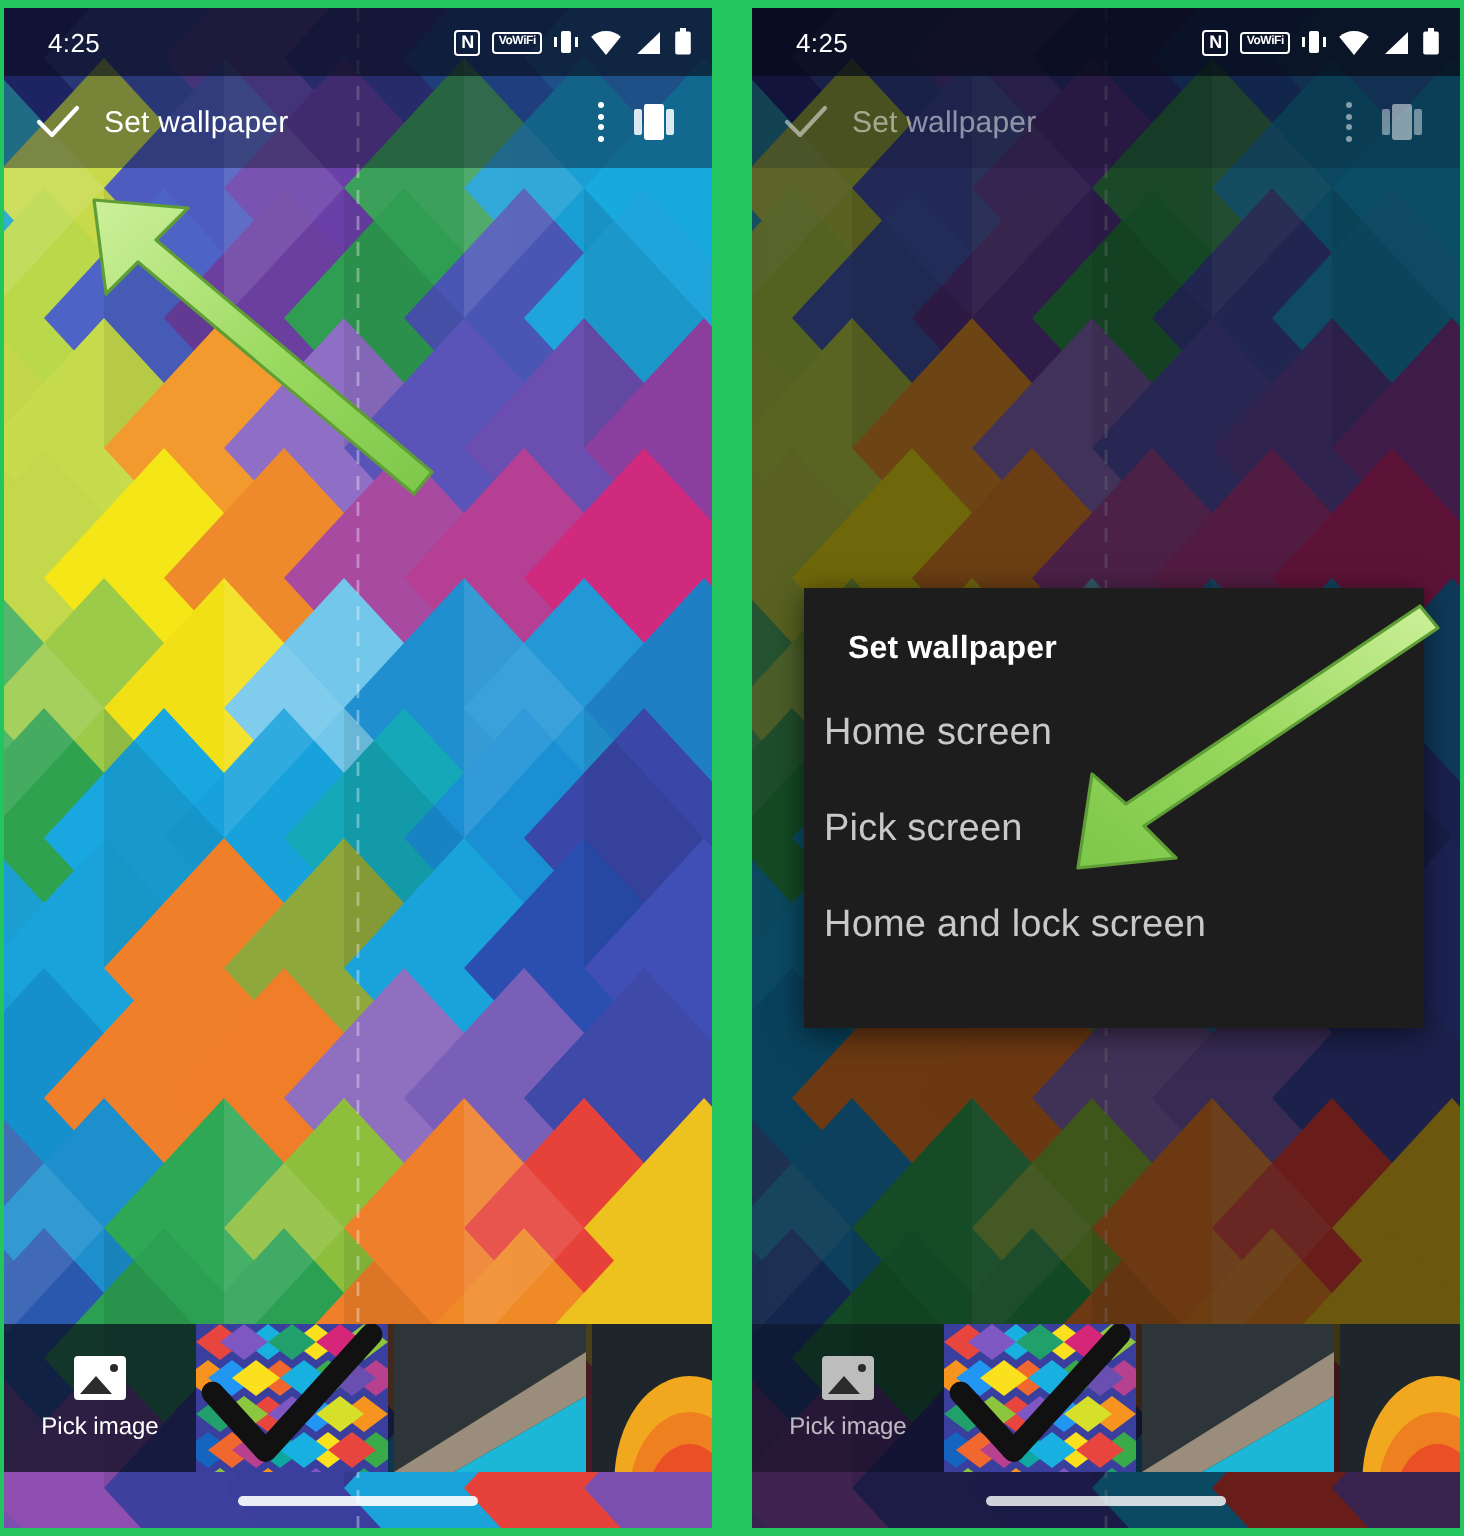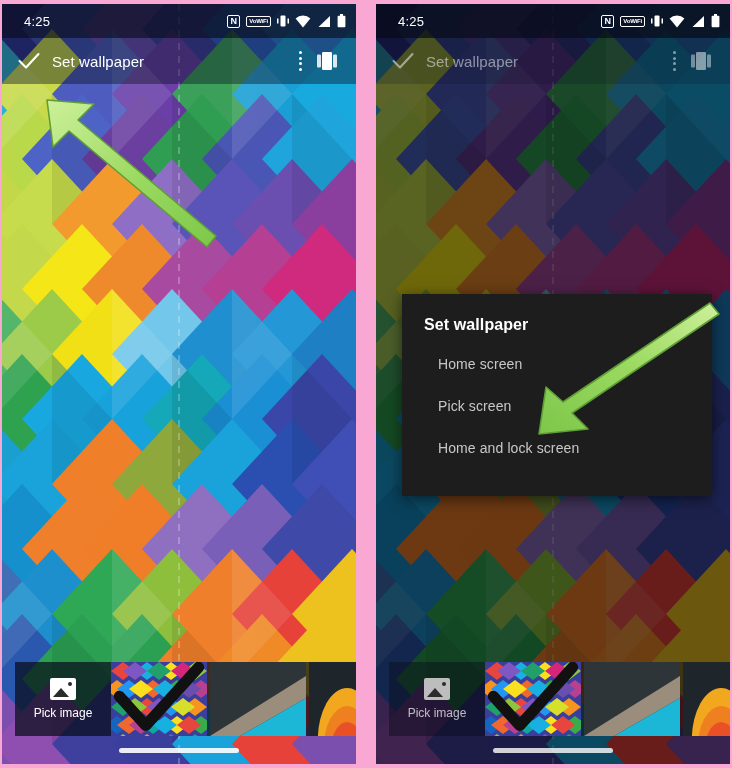--- a/index.html
+++ b/index.html
@@ -11,21 +11,21 @@
     width: 732px;
     height: 768px;
     font-family: "Liberation Sans", sans-serif;
     overflow: hidden;
     position: relative;
   }
 
   .stage {
     position: absolute;
     inset: 0;
-    background: #f9a8d4;
+    background: #22c55e;
   }
 
   
   .phone {
     position: absolute;
     top: 4px;
     width: 354px;
     height: 760px;
     overflow: hidden;
     background: #101524;
@@ -134,21 +134,21 @@
   .kebab i {
     display: block;
     width: 3px; height: 3px;
     border-radius: 50%;
     background: #ffffff;
   }
 
   
   .picker {
     position: absolute;
-    left: 13px; right: 0;
+    left: 0; right: 0;
     bottom: 28px;
     height: 74px;
     background: rgba(8,12,26,0.72);
     display: flex;
     align-items: stretch;
   }
   .pick-image {
     width: 96px;
     display: flex;
     flex-direction: column;
@@ -236,23 +236,23 @@
   }
   .dialog-title {
     font-size: 16px;
     font-weight: bold;
     color: #ffffff;
     padding: 0 22px;
     margin-bottom: 22px;
     letter-spacing: 0.1px;
   }
   .dialog-item {
-    font-size: 14px;
+    font-size: 19px;
     color: #c8c8c8;
-    padding: 0 36px;
+    padding: 0 10px;
     margin-bottom: 26px;
     letter-spacing: 0.1px;
   }
   .dialog-item:last-child { margin-bottom: 16px; }
 
   
   .arrow-layer {
     position: absolute;
     inset: 0;
     pointer-events: none;

